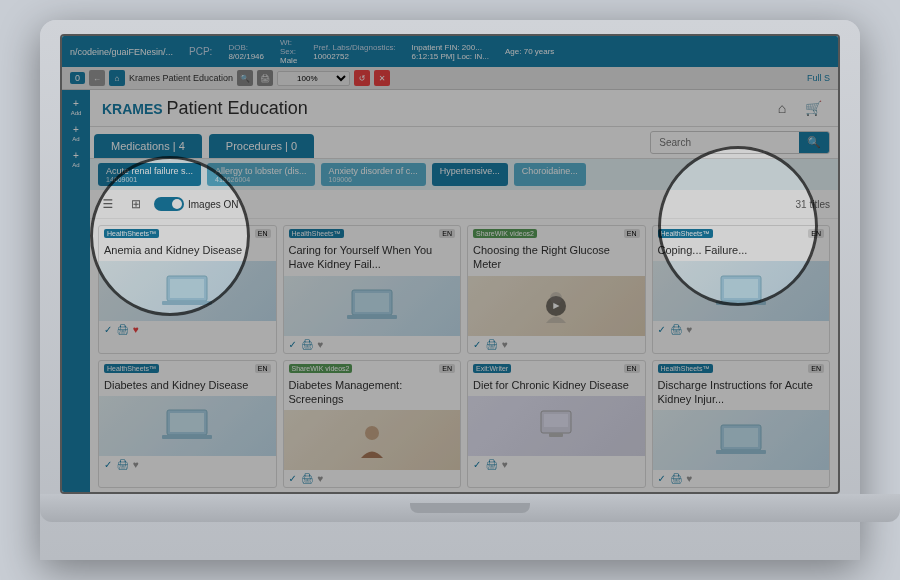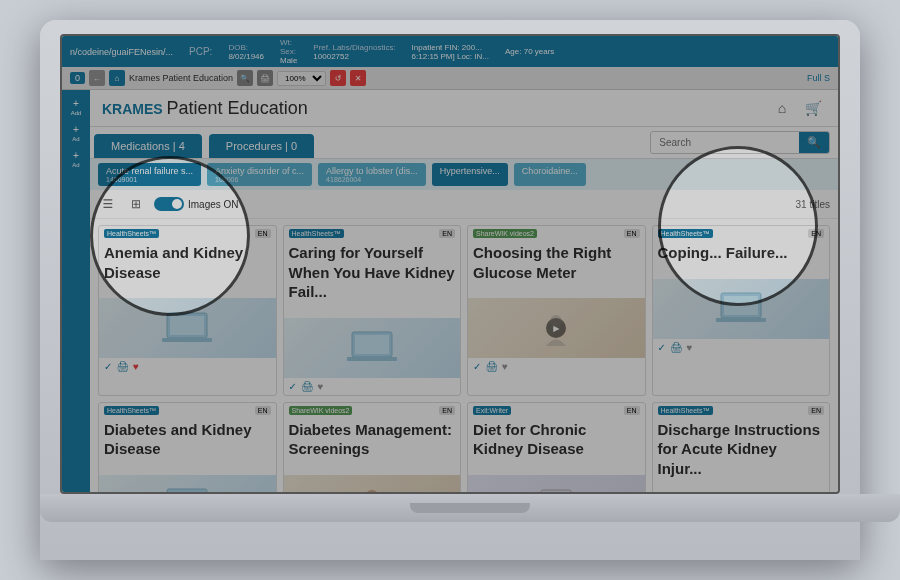--- a/index.html
+++ b/index.html
@@ -83,21 +83,21 @@
       border-radius: 2px;
       display: flex;
       align-items: center;
       justify-content: center;
       color: white;
       font-size: 8px;
       cursor: pointer;
     }
 
     .zoom-select {
-      padding: 1px 3px;
+      padding: 1px 15px;
       font-size: 8px;
       border: 1px solid #ccc;
       border-radius: 2px;
     }
 
     .krames-header-bar {
       background: white;
       padding: 6px 12px;
       border-bottom: 1px solid #ddd;
       display: flex;
@@ -293,24 +293,24 @@
 
     .card-lang {
       background: #e0e0e0;
       font-size: 7px;
       padding: 1px 3px;
       border-radius: 2px;
       margin-left: auto;
     }
 
     .card-title {
-      font-size: 15px;
-      font-weight: bold;
+      font-size: 11px;
+      font-weight: normal;
       color: #333;
-      padding: 2px 5px 16px;
+      padding: 2px 5px 4px;
       line-height: 1.3;
     }
 
     .card-image {
       height: 60px;
       background: #ddd;
       display: flex;
       align-items: center;
       justify-content: center;
       position: relative;
@@ -535,26 +535,26 @@
             </div>
           </div>
         </div>
 
         <div class="conditions-row">
           <div class="condition-chip">
             <div>Acute renal failure s...</div>
             <div style="font-size:7px;opacity:0.8;">14669001</div>
           </div>
           <div class="condition-chip condition-chip-secondary">
+            <div>Allergy to lobster (dis...</div>
+            <div style="font-size:7px;opacity:0.8;">418626004</div>
+          </div>
+          <div class="condition-chip condition-chip-secondary">
             <div>Anxiety disorder of c...</div>
             <div style="font-size:7px;opacity:0.8;">109006</div>
-          </div>
-          <div class="condition-chip condition-chip-secondary">
-            <div>Allergy to lobster (dis...</div>
-            <div style="font-size:7px;opacity:0.8;">418626004</div>
           </div>
           <div class="condition-chip">
             <div>Hypertensive...</div>
           </div>
           <div class="condition-chip condition-chip-secondary">
             <div>Choroidaine...</div>
           </div>
         </div>
 
         <div class="controls-row">

